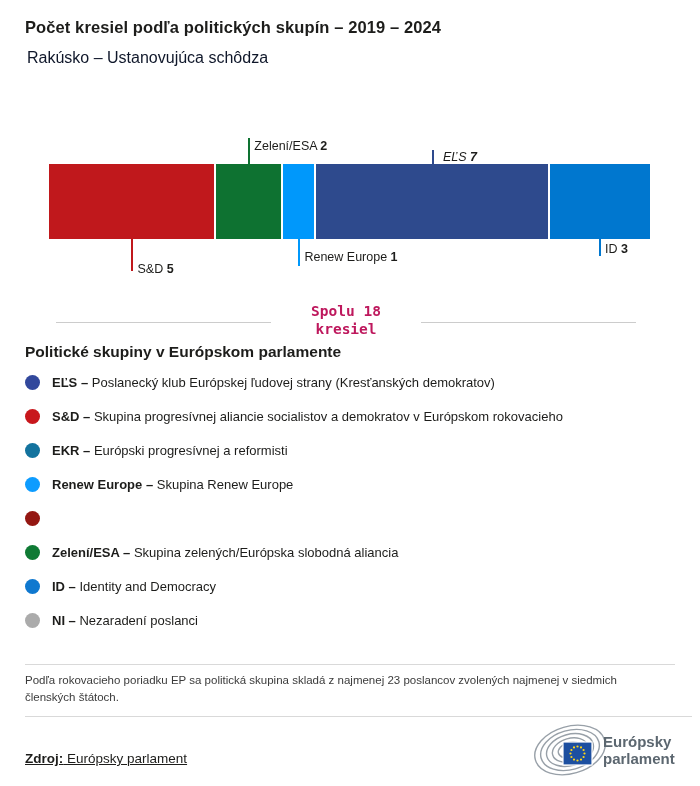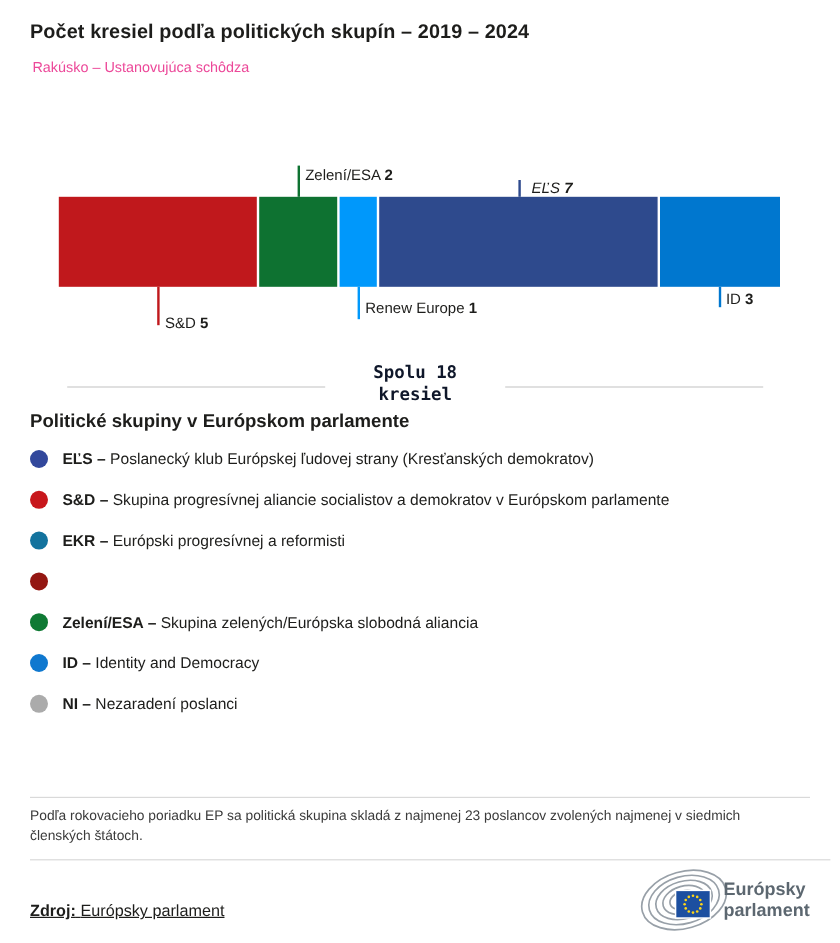--- a/index.html
+++ b/index.html
@@ -1,33 +1,33 @@
 <!DOCTYPE html>
 <html><head>
 <meta charset="utf-8">
 <style>
   html,body{margin:0;padding:0;}
   body{
     width:700px;height:786px;background:#ffffff;position:relative;overflow:hidden;
     font-family:"Liberation Sans","DejaVu Sans",sans-serif;color:#1d1d1b;
   }
   .title{position:absolute;left:25px;top:18px;font-size:16.5px;font-weight:bold;letter-spacing:.1px;}
-  .subtitle{position:absolute;left:27px;top:49px;font-size:12px;color:#ec4899;}
+  .subtitle{position:absolute;left:27px;top:49px;font-size:16px;color:#0f172a;}
 
   #bar{position:absolute;left:49px;top:164px;width:601px;height:75px;}
   .seg{position:absolute;top:0;height:75px;}
   .tick{position:absolute;width:2px;}
   .bar-label{position:absolute;font-size:12.5px;line-height:15px;white-space:nowrap;color:#1d1d1b;}
   .bar-label b{font-weight:bold;}
 
   .total-wrap{position:absolute;left:56px;right:64px;top:303px;display:flex;}
   .rule{flex:1;height:1px;background:#cccccc;margin-top:19px;}
   .total-text{width:150px;text-align:center;flex:none;
     font-family:"DejaVu Sans Mono","Liberation Mono",monospace;
-    font-weight:bold;font-size:14.5px;line-height:17.5px;color:#0f172a;}
+    font-weight:bold;font-size:14.5px;line-height:17.5px;color:#be185d;}
   .total-text span{display:inline-block;width:88px;}
 
   .legend-h{position:absolute;left:25px;top:343px;font-size:15.5px;font-weight:bold;}
   #legend{position:absolute;left:25px;top:375px;right:20px;}
   .lrow{display:flex;align-items:center;height:15px;margin-bottom:19px;}
   .dot{width:15px;height:15px;border-radius:50%;flex:none;}
   .ltext{margin-left:12px;font-size:13px;white-space:nowrap;}
   .ltext b{font-weight:bold;}
 
   .div1{position:absolute;left:25px;right:25px;top:664px;height:1px;background:#d9d9d9;}
@@ -75,25 +75,29 @@
 </div>
 
 <div class="legend-h">Politické skupiny v Európskom parlamente</div>
 <div id="legend">
     <div class="lrow">
       <span class="dot" style="background: rgb(50, 72, 156);"></span>
       <span class="ltext"><b>EĽS – </b><span>Poslanecký klub Európskej ľudovej strany (Kresťanských demokratov)</span></span>
     </div>
     <div class="lrow">
       <span class="dot" style="background: rgb(200, 23, 28);"></span>
-      <span class="ltext"><b>S&amp;D – </b><span>Skupina progresívnej aliancie socialistov a demokratov v Európskom parlamente</span></span>
+      <span class="ltext"><b>S&amp;D – </b><span>Skupina progresívnej aliancie socialistov a demokratov v Európskom rokovacieho</span></span>
     </div>
     <div class="lrow">
       <span class="dot" style="background: rgb(19, 115, 158);"></span>
       <span class="ltext"><b>EKR – </b><span>Európski progresívnej a reformisti</span></span>
+    </div>
+    <div class="lrow">
+      <span class="dot" style="background: rgb(13, 156, 255);"></span>
+      <span class="ltext"><b>Renew Europe – </b><span>Skupina Renew Europe</span></span>
     </div>
     <div class="lrow">
       <span class="dot" style="background: rgb(148, 23, 18);"></span>
     </div>
     <div class="lrow">
       <span class="dot" style="background: rgb(15, 122, 52);"></span>
       <span class="ltext"><b>Zelení/ESA – </b><span>Skupina zelených/Európska slobodná aliancia</span></span>
     </div>
     <div class="lrow">
       <span class="dot" style="background: rgb(15, 120, 207);"></span>

